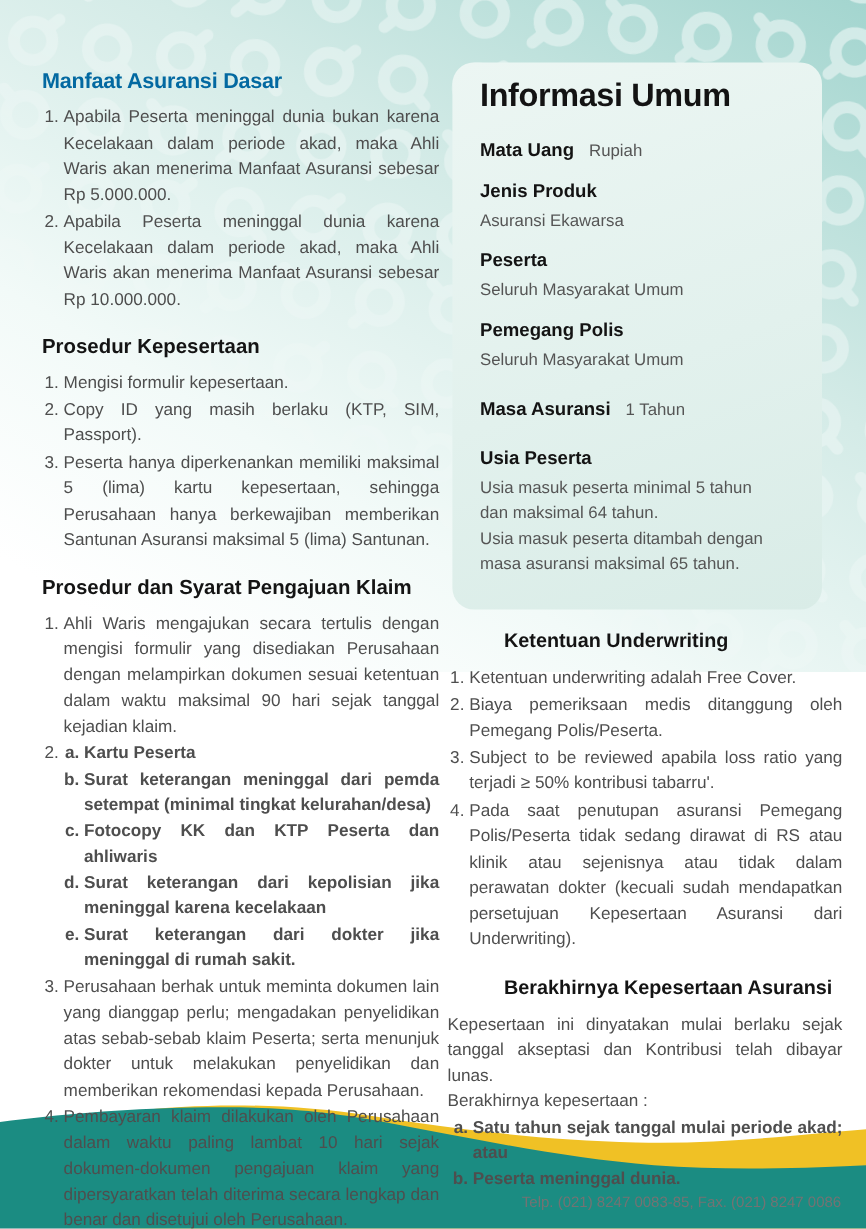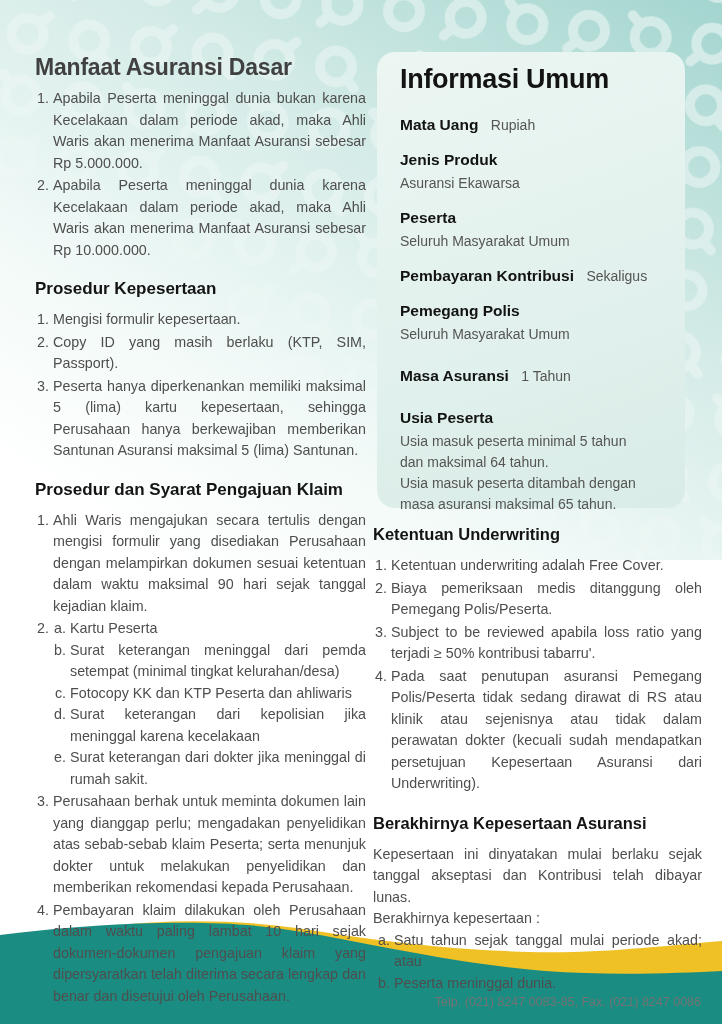--- a/index.html
+++ b/index.html
@@ -4,49 +4,49 @@
 <style>
   html,body{margin:0;padding:0;background:#888;}
   .page{position:relative;width:722px;height:1024px;background:#ffffff;overflow:hidden;
         font-family:"Liberation Sans",sans-serif;margin:0 auto;}
   svg.bg{position:absolute;left:0;display:block;}
   .header-bg{top:0;}
   .footer-bg{top:890px;}
 
   
   .col-left{position:absolute;left:35px;top:52px;width:331px;color:#4e4e4e;}
-  .section-main{font-size:23px;line-height:30px;font-weight:700;color:#404040;
+  .section-main{font-size:18px;line-height:30px;font-weight:700;color:#0369a1;
                 margin:0 0 6px;letter-spacing:-0.2px;}
   .section-sub{font-size:17px;line-height:21px;font-weight:700;color:#141414;
                margin:17px 0 10px;}
   ol.num{margin:0;padding-left:18px;font-size:14.3px;line-height:21.5px;
          text-align:justify;}
   ol.num>li{margin:0 0 1px;}
-  ol.alpha{list-style:lower-alpha;margin:0;padding-left:17px;}
+  ol.alpha{list-style:lower-alpha;margin:0;padding-left:17px;font-weight:bold;}
   ol.alpha>li{margin:0;}
 
   
   .info-box{position:absolute;left:377px;top:52px;width:308px;height:456px;
             border-radius:18px;background:linear-gradient(160deg,#ecf6f3 0%,#e2f1ed 55%,#d9ece7 100%);
             padding:4px 23px;box-sizing:border-box;}
   .info-title{font-size:27px;line-height:34px;font-weight:700;color:#131313;
               margin:6px 0 19px;letter-spacing:-0.3px;}
   .field{margin-bottom:14px;}
   .field .lbl{font-size:15.5px;font-weight:700;color:#131313;line-height:20px;}
   .field .val{font-size:14px;color:#555555;line-height:21px;}
   .field.inline .lbl,.field.inline .val{display:inline;}
   .field.inline .val{margin-left:8px;}
   .field.stack .val{display:block;margin-top:3px;}
   .field.gap{margin-top:21px;}
   .field .val.narrow{max-width:250px;}
   .field .val p{margin:0;}
 
   
   .col-right{position:absolute;left:373px;top:524px;width:329px;color:#4e4e4e;}
-  .col-right .section-sub{margin-top:0;font-size:16.5px;}
+  .col-right .section-sub{margin-top:0;font-size:16.5px;margin-left:47px;}
   .col-right .section-sub.second{margin-top:18px;}
   .plain{font-size:14.3px;line-height:21.5px;text-align:justify;margin:0;}
 
   
   .footer-address{position:absolute;left:47px;top:952px;font-size:12.5px;
                   line-height:16px;color:#d9ece8;}
   .footer-phone{position:absolute;right:21px;top:995px;font-size:12.5px;
                 color:#737373;}
 </style>
 </head>
@@ -135,24 +135,20 @@
     <div class="field stack">
       <span class="lbl">Jenis Produk</span>
       <span class="val">Asuransi Ekawarsa</span>
     </div>
 
     <div class="field stack">
       <span class="lbl">Peserta</span>
       <span class="val">Seluruh Masyarakat Umum</span>
     </div>
 
-    <div class="field inline">
-      <span class="lbl">Pembayaran Kontribusi</span>
-      <span class="val">Sekaligus</span>
-    </div>
 
     <div class="field stack">
       <span class="lbl">Pemegang Polis</span>
       <span class="val">Seluruh Masyarakat Umum</span>
     </div>
 
     <div class="field inline gap">
       <span class="lbl">Masa Asuransi</span>
       <span class="val">1 Tahun</span>
     </div>

